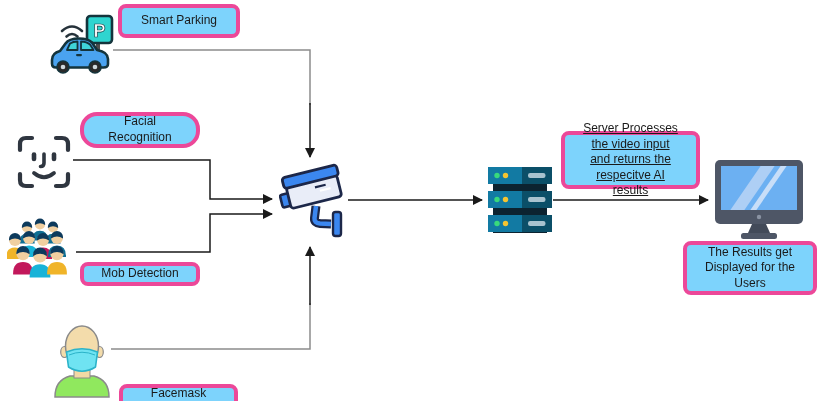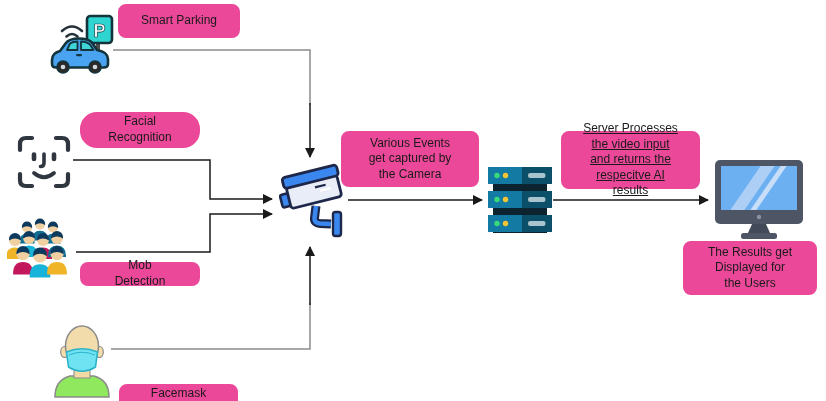--- a/index.html
+++ b/index.html
@@ -3,21 +3,21 @@
 <meta charset="utf-8">
 <style>
   html,body{margin:0;padding:0;background:#ffffff;}
   #canvas{
     position:relative;width:826px;height:401px;background:#ffffff;overflow:hidden;
     font-family:"Liberation Sans", sans-serif;color:#1a1a1a;
   }
   .icon{position:absolute;line-height:0;}
   .label-box{
     position:absolute;box-sizing:border-box;
-    background:#ec4899;border:6px solid #ec4899;border-radius:8px;
+    background:#7dd3fc;border:4px solid #ec4899;border-radius:8px;
     display:flex;align-items:center;justify-content:center;
     text-align:center;font-size:12px;line-height:1.3;padding:2px 16px;color:#1a1a1a;
   }
   #edges{position:absolute;left:0;top:0;width:826px;height:401px;}
 </style>
 </head>
 <body>
 
 <div id="canvas">
 
@@ -218,23 +218,20 @@
   </div>
 
   <div class="label-box" style="left:80px;top:262px;width:120px;height:24px;">
     <span>Mob Detection</span>
   </div>
 
   <div class="label-box" style="left:119px;top:361px;width:119px;height:36px;margin-top:23px;">
     <span>Facemask Detection</span>
   </div>
 
-  <div class="label-box" style="left:341px;top:131px;width:138px;height:56px;">
-    <span>Various Events get captured by the Camera</span>
-  </div>
 
   <div class="label-box" style="left:561px;top:131px;width:139px;height:58px;text-decoration:underline;">
     <span>Server Processes the video input and returns the respecitve AI results</span>
   </div>
 
   <div class="label-box" style="left:683px;top:241px;width:134px;height:54px;">
     <span>The Results get Displayed for the Users</span>
   </div>
 
 </div>

